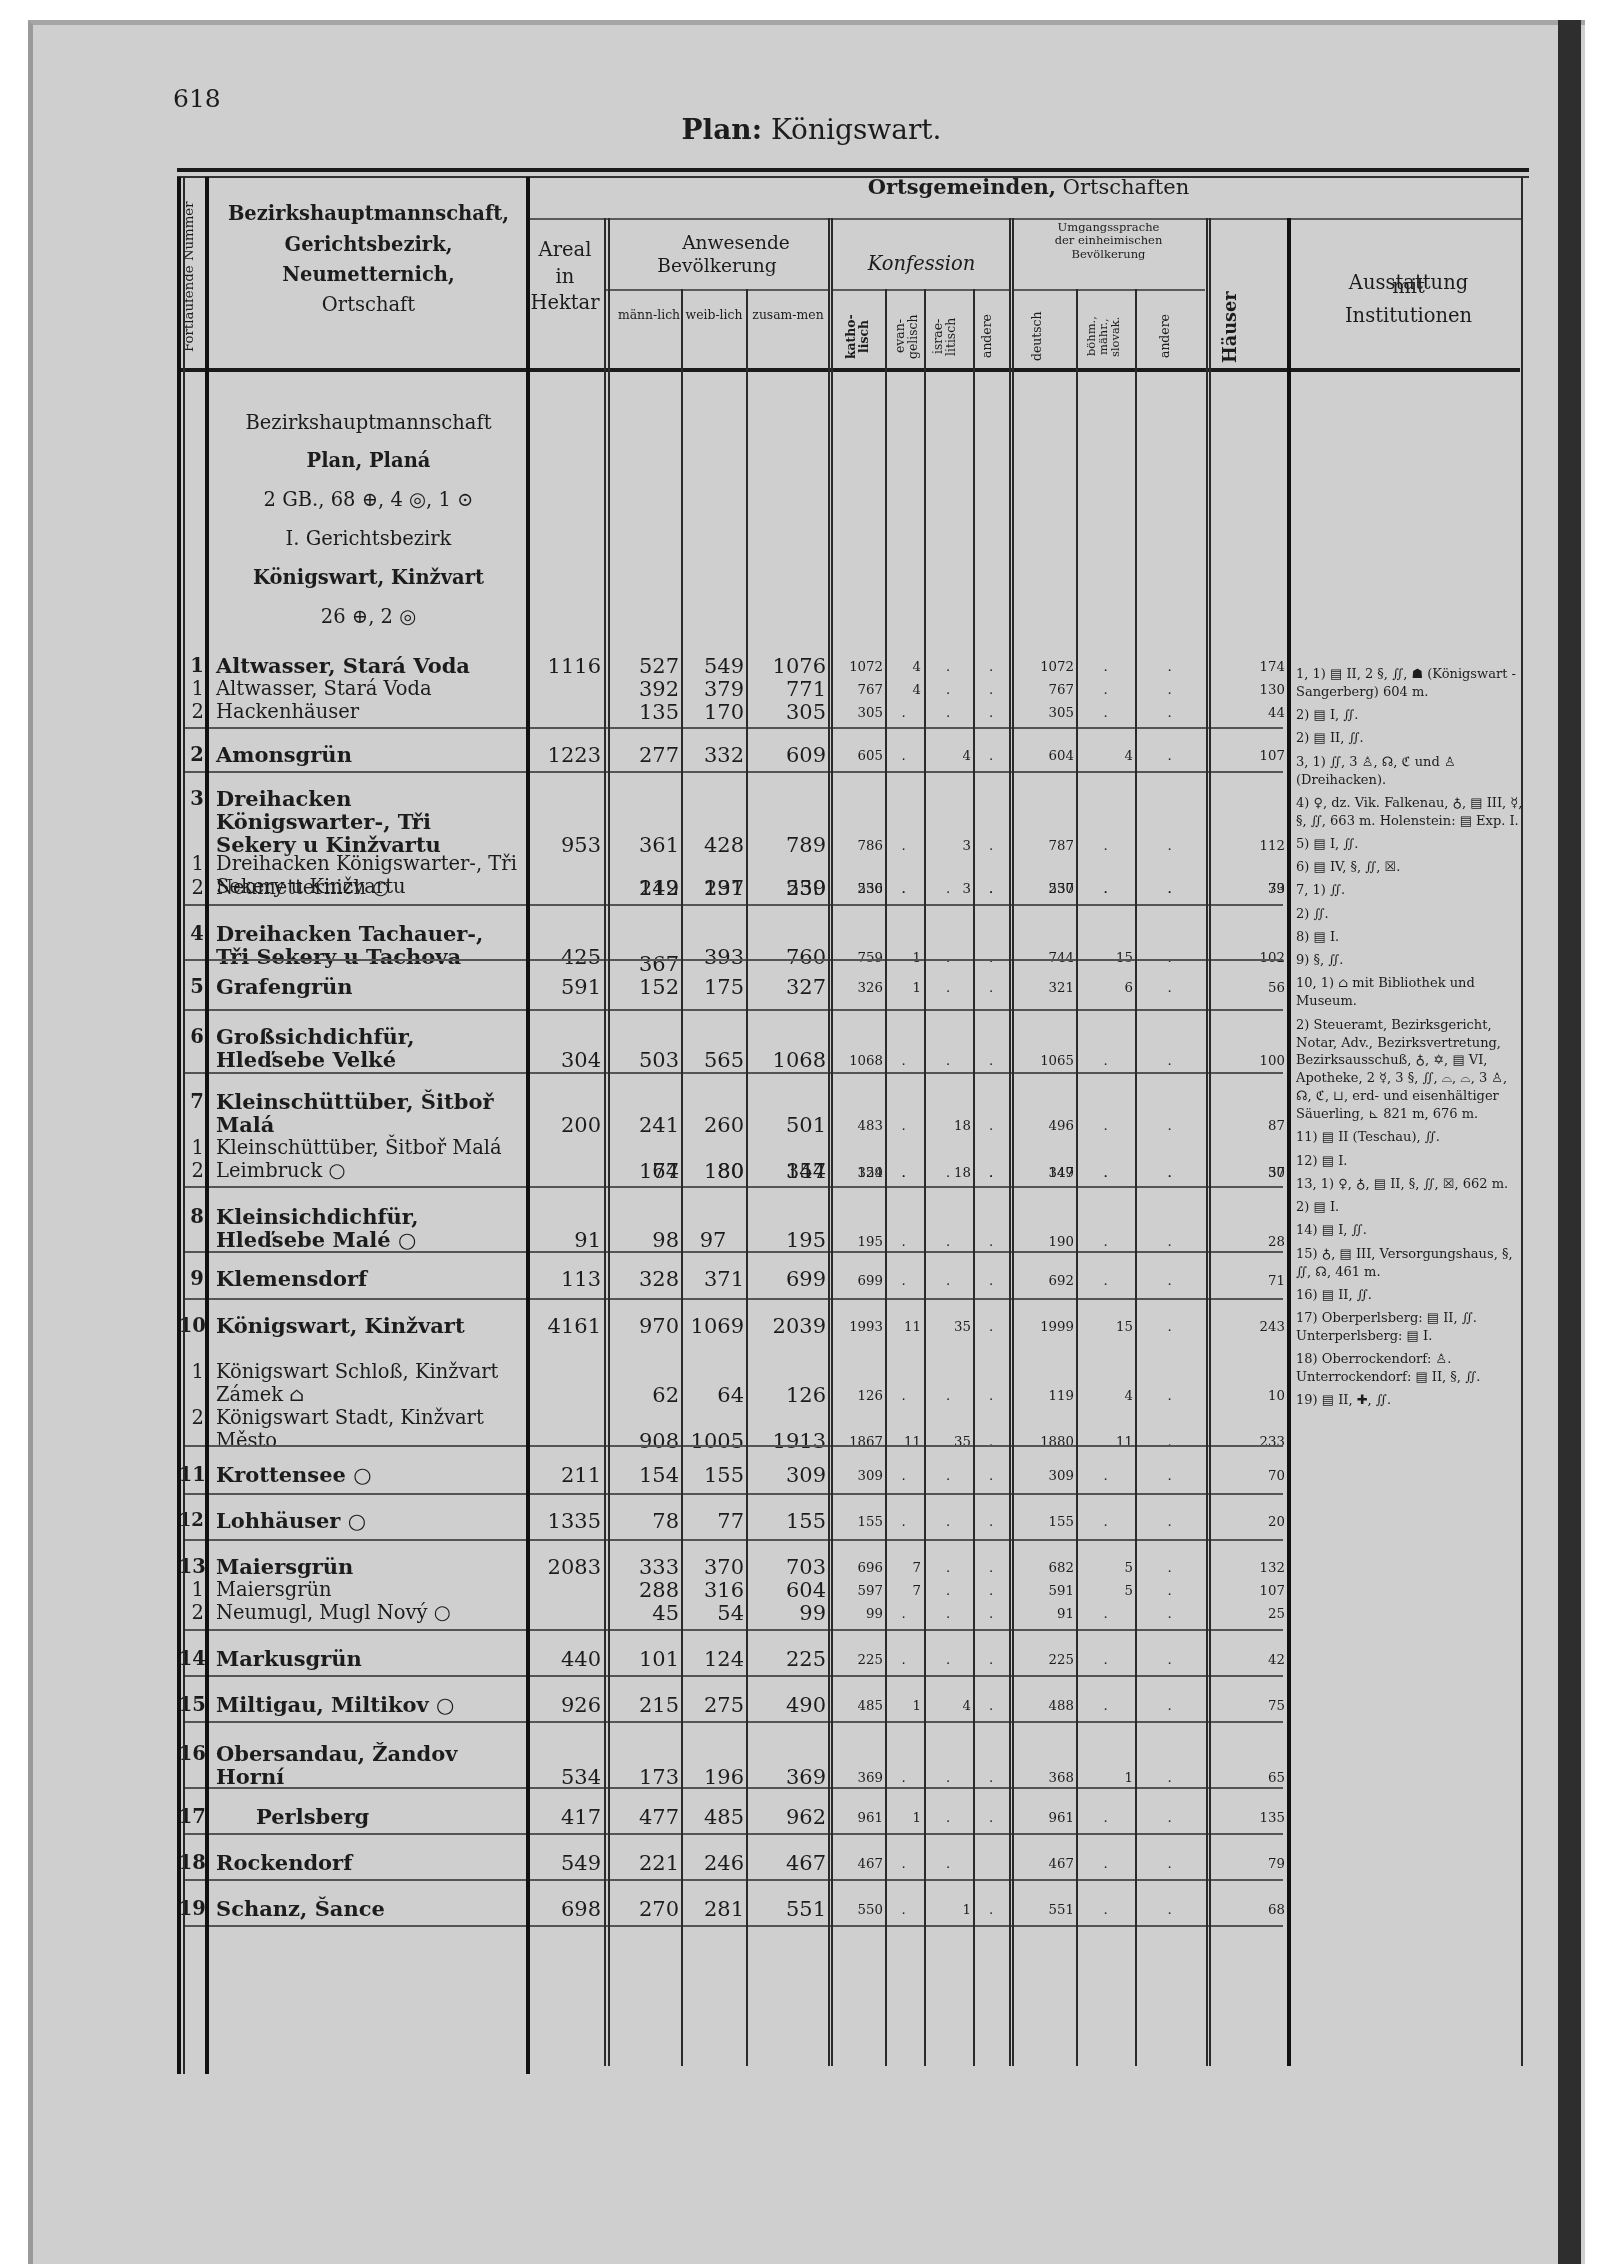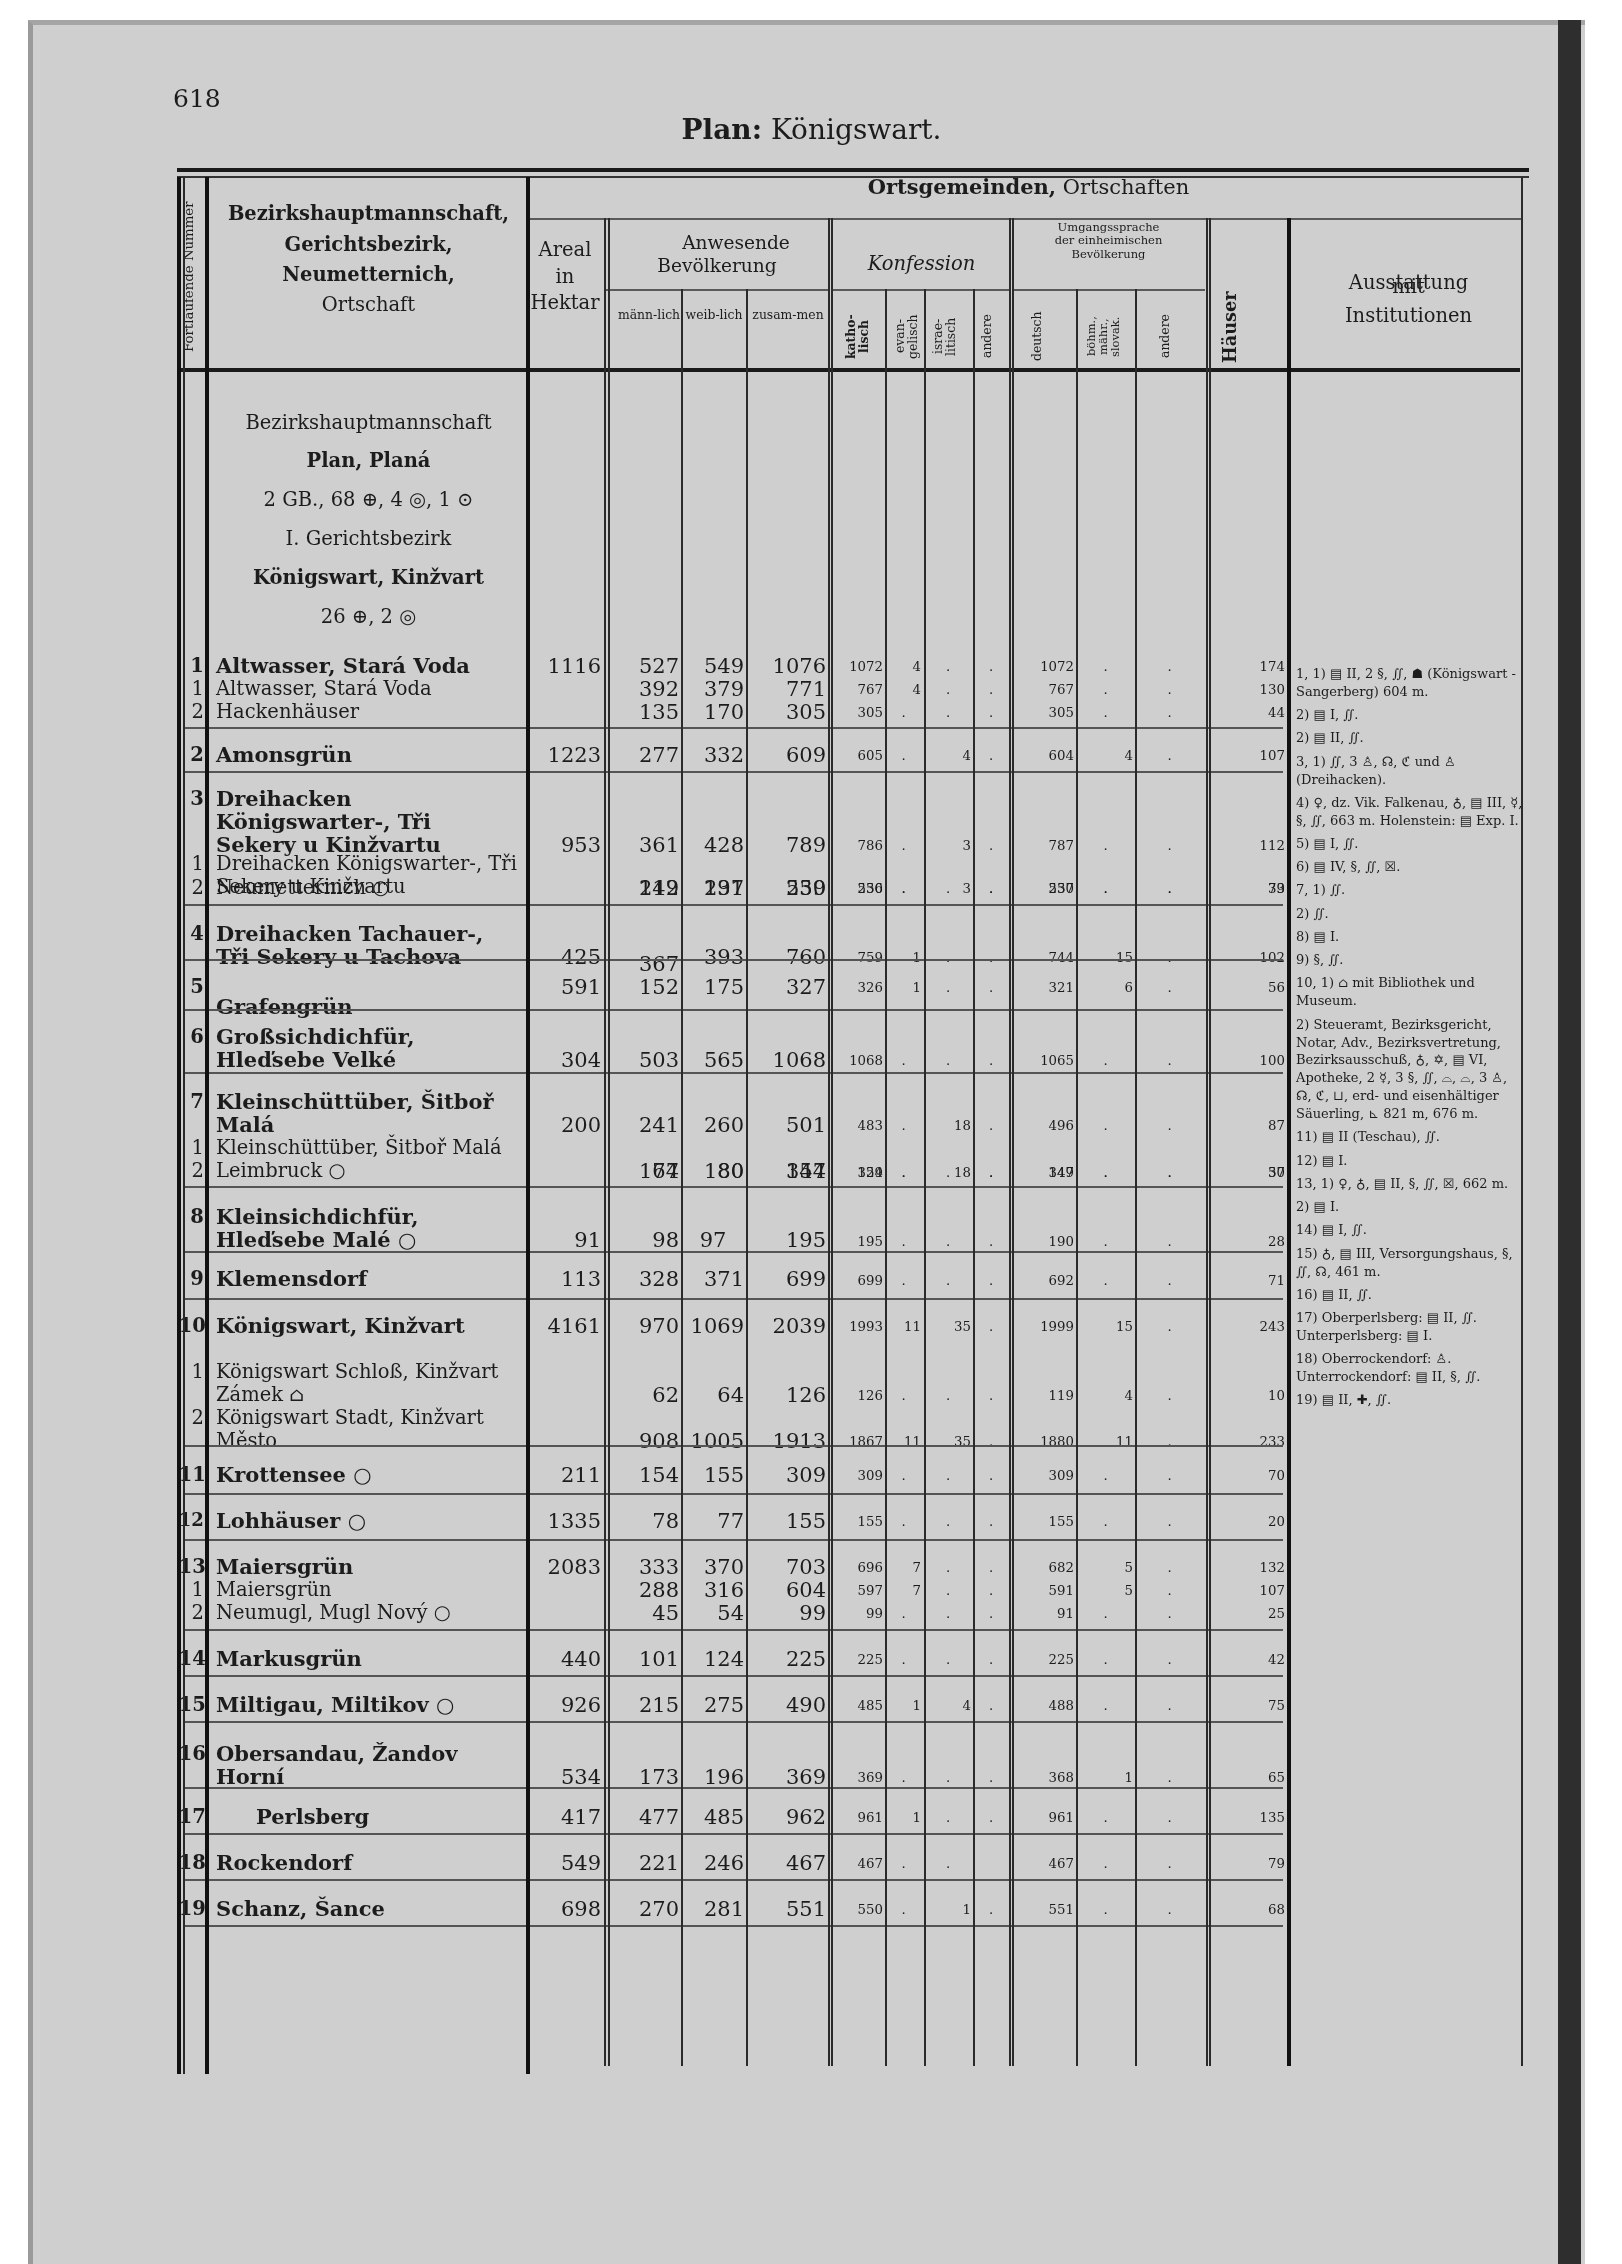--- a/index.html
+++ b/index.html
@@ -211,21 +211,21 @@
       <div class="cell small num" style="left: 656px; width: 50px; top: 782px; padding-right: 0px;">759</div>
       <div class="cell small num" style="left: 709px; width: 35px; top: 782px; padding-right: 0px;">1</div>
       <div class="cell small" style="left: 748px; width: 46px; top: 782px; text-align: center;">.</div>
       <div class="cell small" style="left: 798px; width: 32px; top: 782px; text-align: center;">.</div>
       <div class="cell small num" style="left: 837px; width: 60px; top: 782px; padding-right: 0px;">744</div>
       <div class="cell small num" style="left: 901px; width: 55px; top: 782px; padding-right: 0px;">15</div>
       <div class="cell small" style="left: 959px; width: 67px; top: 782px; text-align: center;">.</div>
       <div class="cell small num" style="left: 1034px; width: 74px; top: 782px; padding-right: 0px;">102</div>
       <div class="rowsep" style="left: 7px; top: 791px; width: 1099px;"></div>
       <div class="cell num big bold" style="left: 1.8px; width: 25px; top: 807px; font-size: 19.5px;">5</div>
-      <div class="cell name bold" style="left: 39px; width: 301px; top: 807px; white-space: normal; line-height: 23px; padding-left: 0px; text-indent: 0px; margin-top: 20px;">Grafengrün</div>
+      <div class="cell name bold" style="left: 39px; width: 301px; top: 807px; white-space: normal; line-height: 23px; padding-left: 0px; text-indent: 0px;">Grafengrün</div>
       <div class="cell big num" style="left: 351px; width: 73px; top: 807px; padding-right: 0px;">591</div>
       <div class="cell big num" style="left: 431px; width: 71px; top: 807px; padding-right: 0px;">152</div>
       <div class="cell big num" style="left: 505px; width: 62px; top: 807px; padding-right: 0px;">175</div>
       <div class="cell big num" style="left: 571px; width: 78px; top: 807px; padding-right: 0px;">327</div>
       <div class="cell small num" style="left: 656px; width: 50px; top: 812px; padding-right: 0px;">326</div>
       <div class="cell small num" style="left: 709px; width: 35px; top: 812px; padding-right: 0px;">1</div>
       <div class="cell small" style="left: 748px; width: 46px; top: 812px; text-align: center;">.</div>
       <div class="cell small" style="left: 798px; width: 32px; top: 812px; text-align: center;">.</div>
       <div class="cell small num" style="left: 837px; width: 60px; top: 812px; padding-right: 0px;">321</div>
       <div class="cell small num" style="left: 901px; width: 55px; top: 812px; padding-right: 0px;">6</div>

